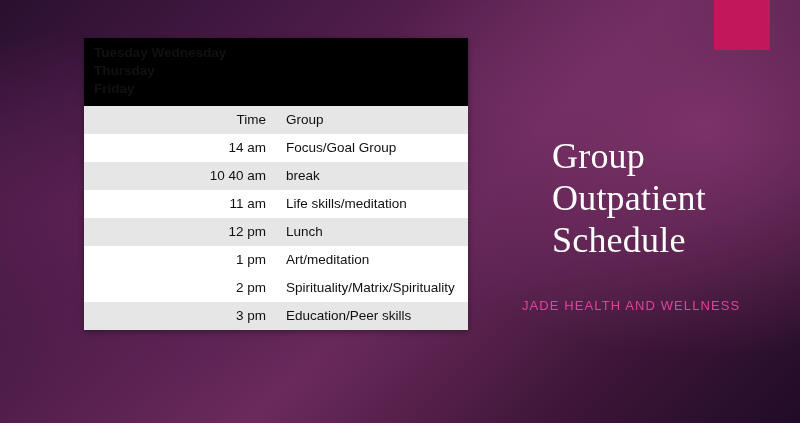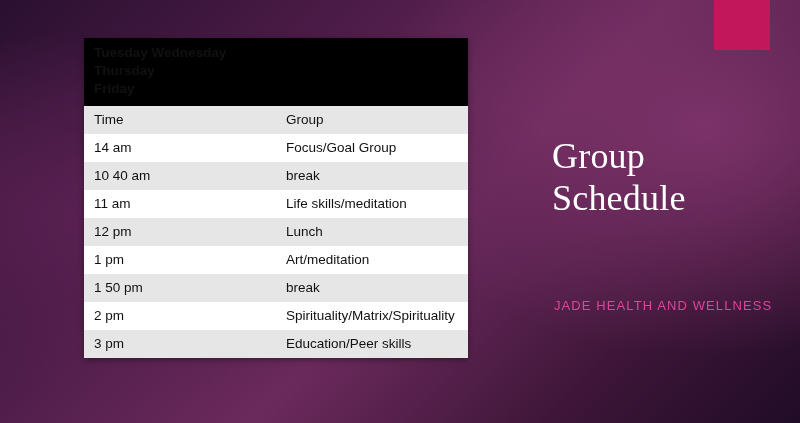--- a/index.html
+++ b/index.html
@@ -56,38 +56,38 @@
     font-size: 14.5px;
     line-height: 1.35;
     padding: 9px 10px 10px 10px;
   }
   .row-alt td {
     background: #e6e6e6;
   }
   .row-plain td {
     background: #ffffff;
   }
-  .col-time { width: 120px; }
+  .col-time { width: 120px; text-align: right; }
   .title-block {
     position: absolute;
     left: 552px;
     top: 135px;
     width: 236px;
   }
   .title-block .line {
     font-family: "Liberation Serif", serif;
     color: #ffffff;
     font-size: 36px;
     line-height: 1.17;
     font-weight: normal;
     letter-spacing: 0.2px;
   }
   .subtitle {
     position: absolute;
-    left: 554px;
+    left: 522px;
     top: 297px;
     width: 230px;
     color: #e0439a;
     font-size: 13px;
     letter-spacing: 1.1px;
     line-height: 1.45;
     font-family: "Liberation Sans", sans-serif;
   }
 </style>
 </head>
@@ -124,36 +124,33 @@
           <td>Life skills/meditation</td>
         </tr>
         <tr class="row-alt">
           <td class="col-time">12 pm</td>
           <td>Lunch</td>
         </tr>
         <tr class="row-plain">
           <td class="col-time">1 pm</td>
           <td>Art/meditation</td>
         </tr>
-        <tr class="row-alt">
-          <td class="col-time">1 50 pm</td>
-          <td>break</td>
-        </tr>
         <tr class="row-plain">
           <td class="col-time">2 pm</td>
           <td>Spirituality/Matrix/Spirituality</td>
         </tr>
         <tr class="row-alt">
           <td class="col-time">3 pm</td>
           <td>Education/Peer skills</td>
         </tr>
       </tbody>
     </table>
   </div>
 
   <div class="title-block">
     <div class="line">Group</div>
+    <div class="line">Outpatient</div>
     <div class="line">Schedule</div>
   </div>
 
   <div class="subtitle">JADE HEALTH AND WELLNESS</div>
 
 </div>
 
 </body></html>

